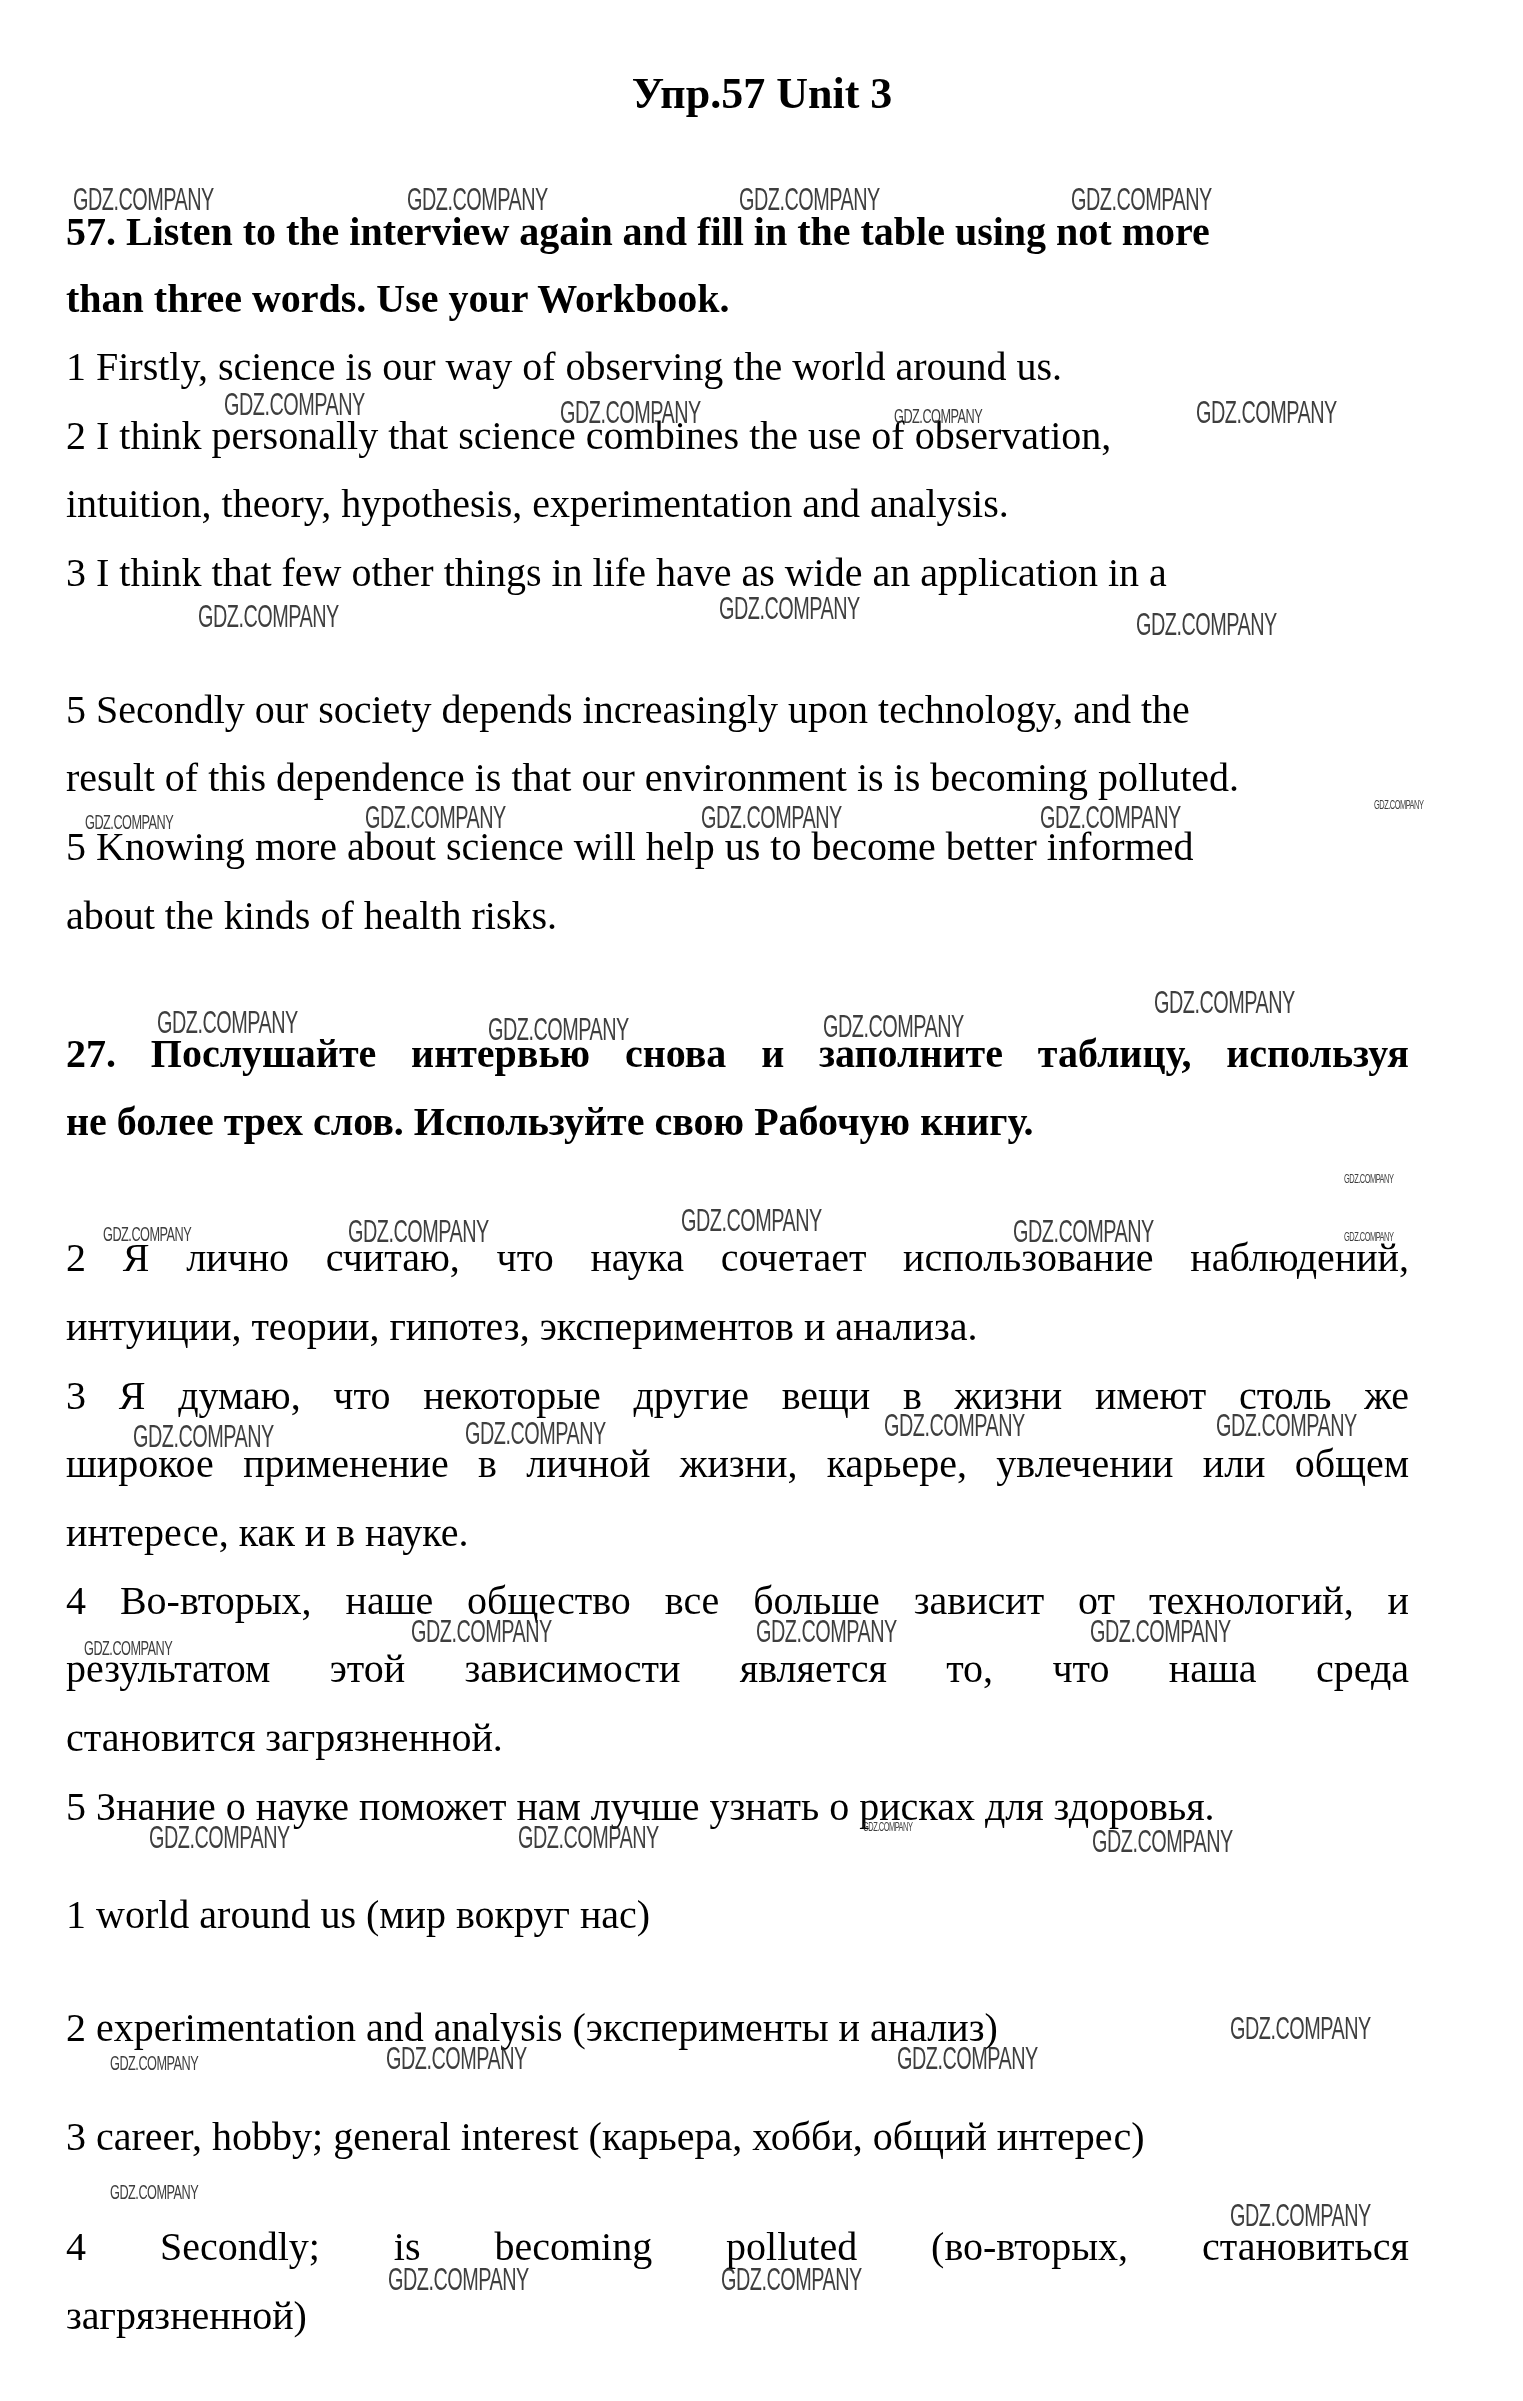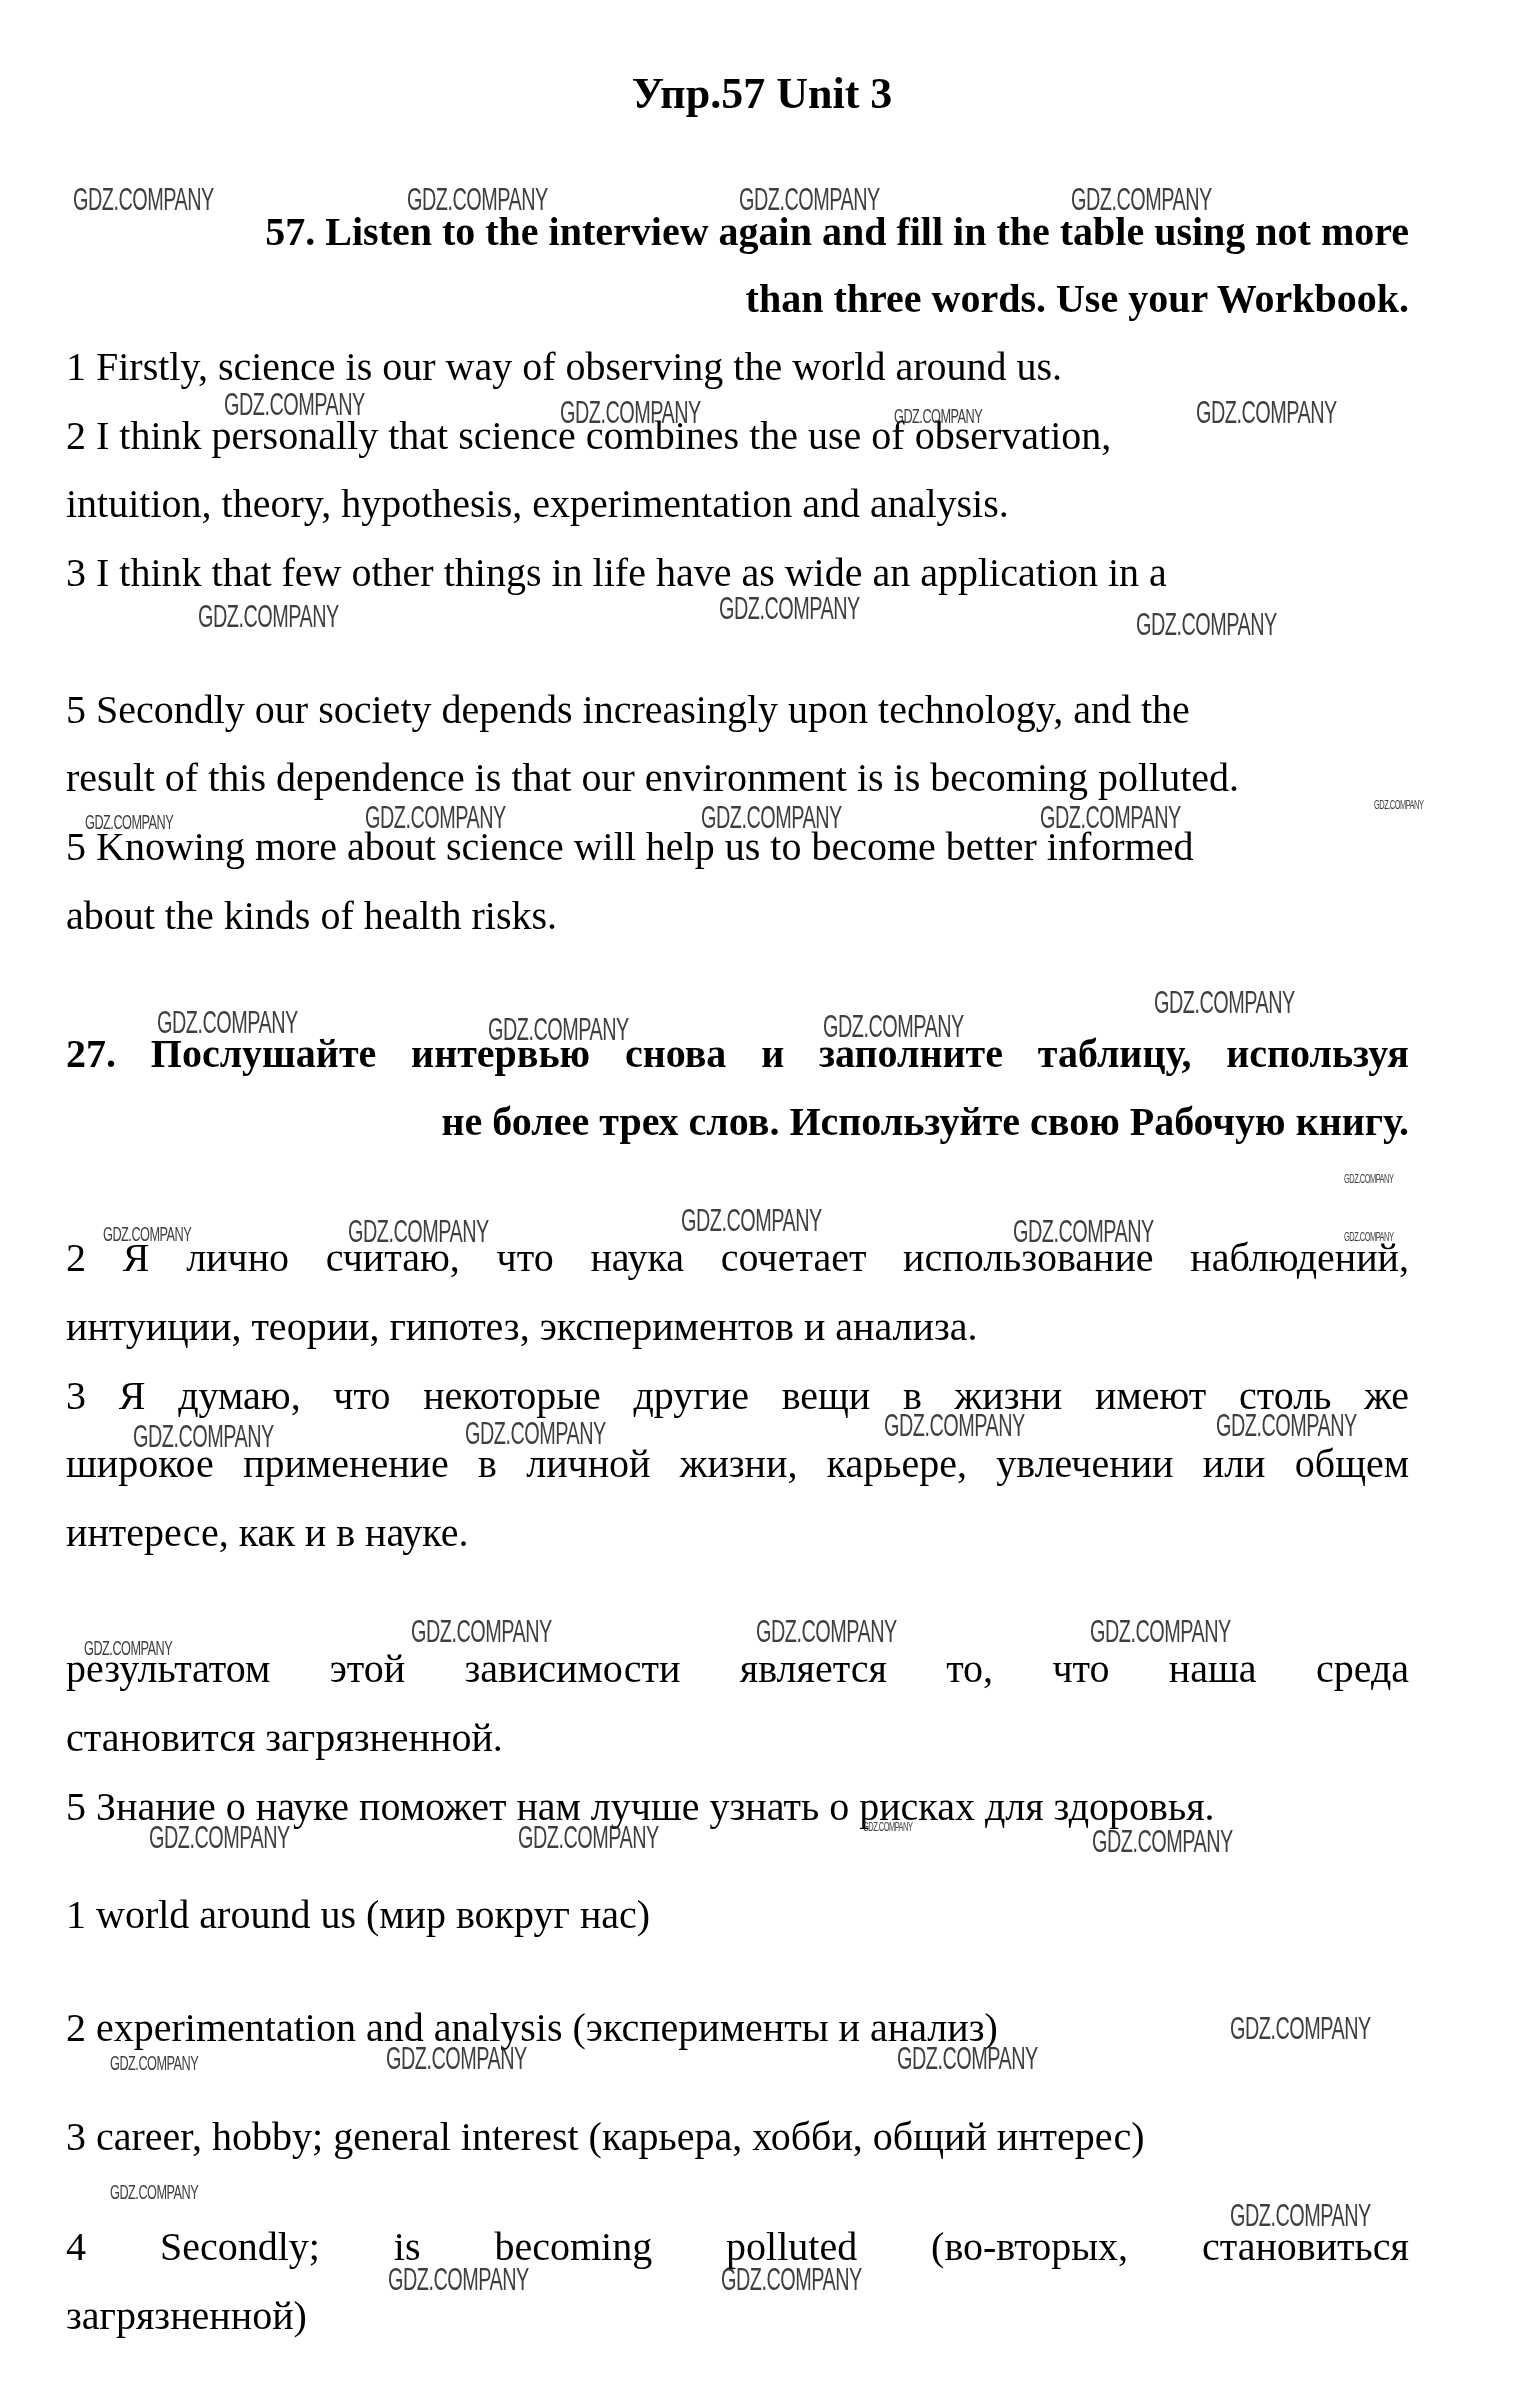--- a/index.html
+++ b/index.html
@@ -9,21 +9,21 @@
     position: absolute; left: 0; width: 1524px; top: 62px; text-align: center;
     font-family: "Liberation Serif", "DejaVu Serif", serif; font-weight: bold;
     font-size: 44px; line-height: 63px; color: #000;
   }
   .line {
     position: absolute; left: 66px; width: 1343px;
     font-family: "Liberation Serif", "DejaVu Serif", serif;
     font-size: 40px; line-height: 69px; height: 69px; color: #000;
     white-space: nowrap;
   }
-  .bold { font-weight: bold; text-align: right; }
+  .bold { font-weight: bold; }
   .just { text-align: justify; text-align-last: justify; white-space: normal; }
   .wm {
     position: absolute;
     font-family: "Liberation Sans", "DejaVu Sans", sans-serif;
     font-weight: normal; color: #2a2a2a;
     font-size: 32px; line-height: 32px;
     transform-origin: 0 0; transform: scaleX(0.62);
     letter-spacing: -0.8px; white-space: nowrap;
     -webkit-text-stroke: 0px; opacity: 0.9;
     font-stretch: condensed;
@@ -51,20 +51,21 @@
   <div class="line" style="top:881px">about the kinds of health risks.</div>
 
   <div class="line bold just" style="top:1019px">27. Послушайте интервью снова и заполните таблицу, используя</div>
   <div class="line bold" style="top:1087px">не более трех слов. Используйте свою Рабочую книгу.</div>
 
   <div class="line just" style="top:1223px">2 Я лично считаю, что наука сочетает использование наблюдений,</div>
   <div class="line" style="top:1292px">интуиции, теории, гипотез, экспериментов и анализа.</div>
   <div class="line just" style="top:1361px">3 Я думаю, что некоторые другие вещи в жизни имеют столь же</div>
   <div class="line" style="top:1498px">интересе, как и в науке.</div>
   <div class="line just" style="top:1429px">широкое применение в личной жизни, карьере, увлечении или общем</div>
+  <div class="line just" style="top:1566px">4 Во-вторых, наше общество все больше зависит от технологий, и</div>
   <div class="line" style="top:1703px">становится загрязненной.</div>
   <div class="line just" style="top:1634px">результатом этой зависимости является то, что наша среда</div>
   <div class="line" style="top:1772px">5 Знание о науке поможет нам лучше узнать о рисках для здоровья.</div>
 
   <div class="line" style="top:1880px">1 world around us (мир вокруг нас)</div>
   <div class="line" style="top:1993px">2 experimentation and analysis (эксперименты и анализ)</div>
   <div class="line" style="top:2102px">3 career, hobby; general interest (карьера, хобби, общий интерес)</div>
   <div class="line just" style="top:2212px">4 Secondly; is becoming polluted (во-вторых, становиться</div>
   <div class="line" style="top:2281px">загрязненной)</div>
 

